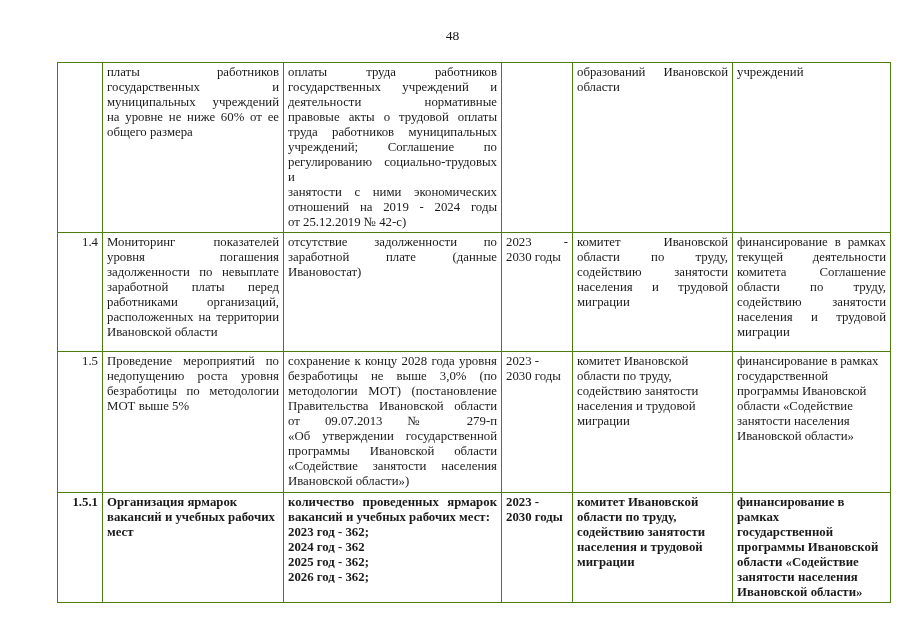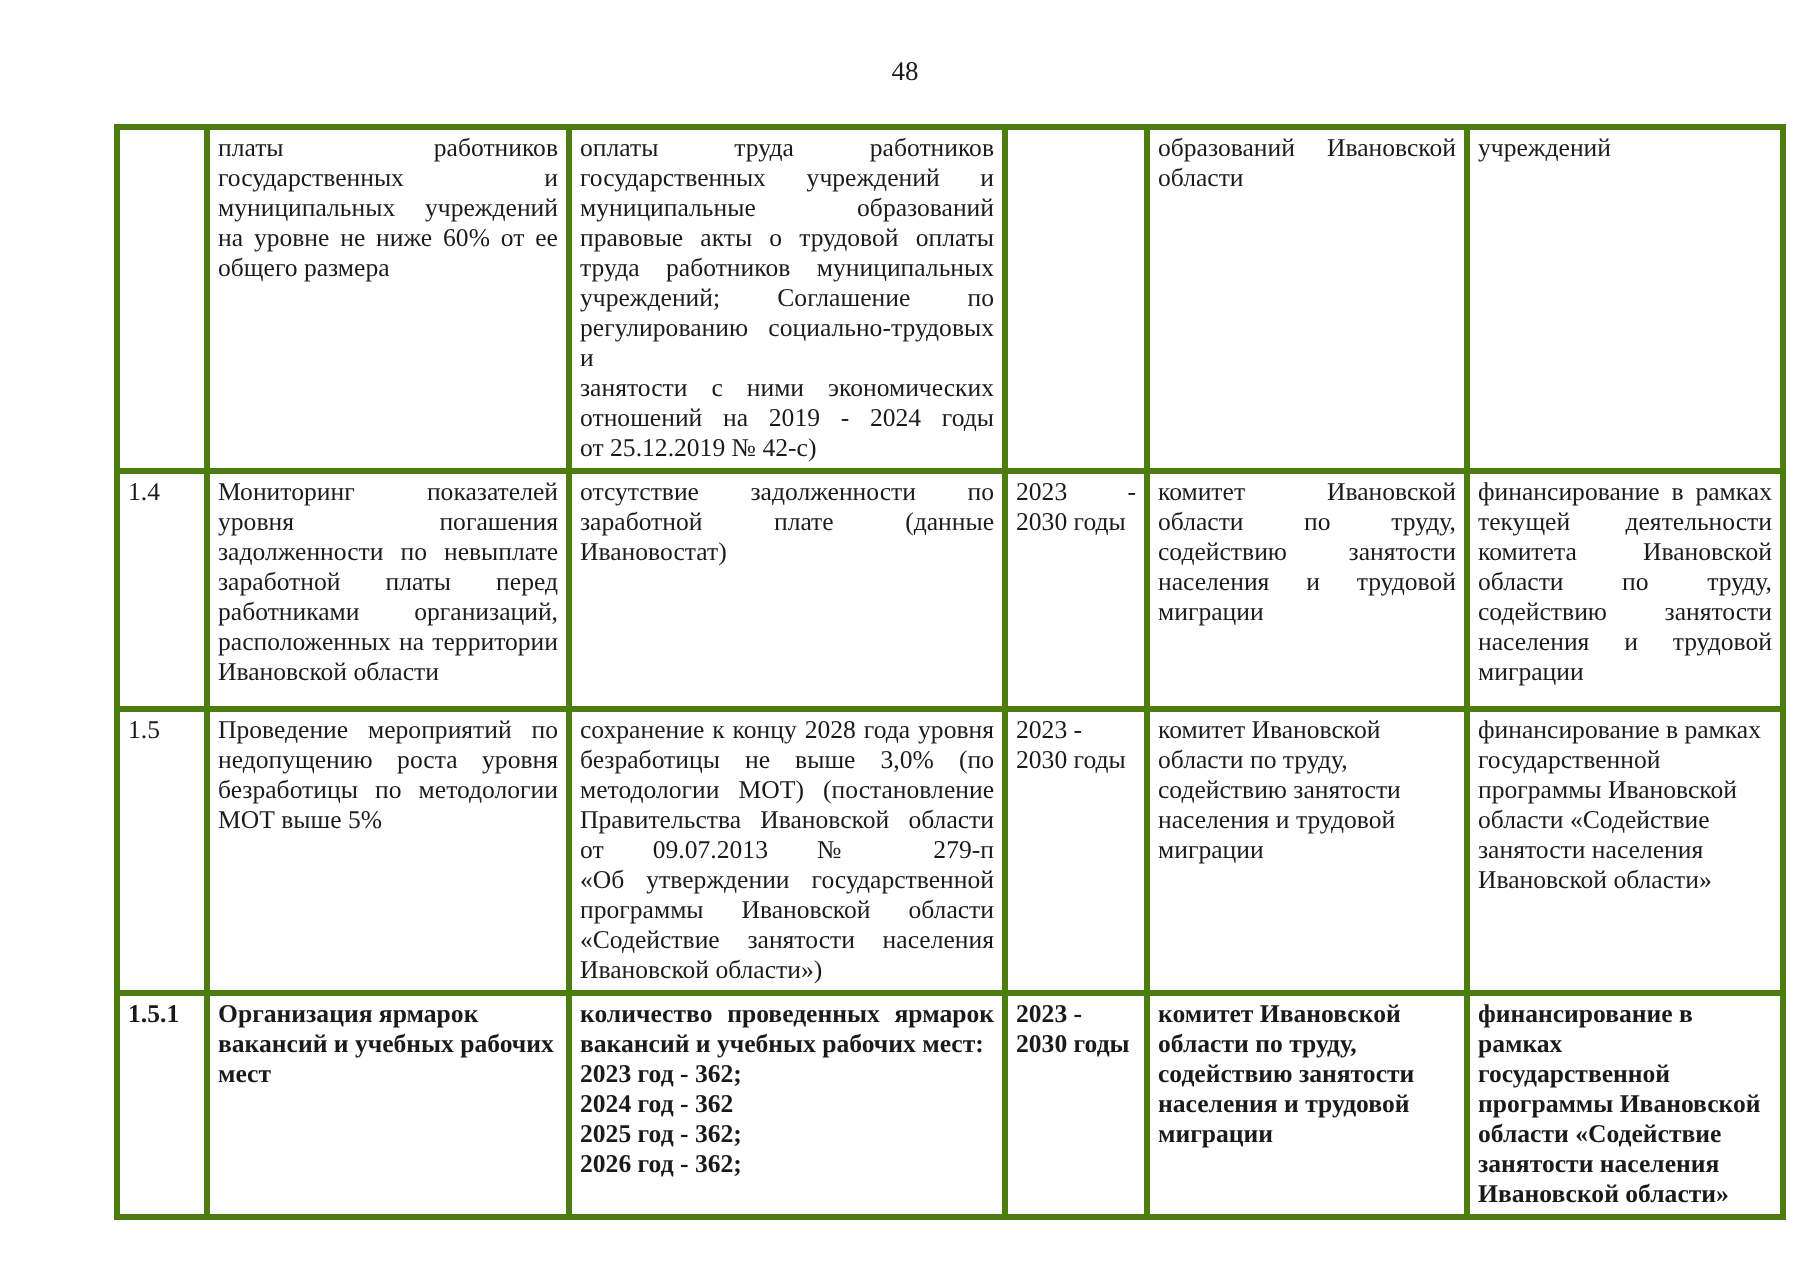--- a/index.html
+++ b/index.html
@@ -29,27 +29,27 @@
     position: absolute;
     left: 57px;
     top: 62px;
     width: 833px;
     border-collapse: collapse;
     table-layout: fixed;
     font-size: 12.8px;
     line-height: 15px;
   }
   table.doc-table td {
-    border: 3px solid #4d7c0f;
+    border: 1px solid #4d7c0f;
     vertical-align: top;
     padding: 2px 4px 2px 4px;
     overflow: hidden;
   }
   td.num-cell {
-    text-align: left;
+    text-align: right;
     padding: 2px 1px;
   }
   tr.r0 { height: 159px; }
   tr.r1 { height: 119px; }
   tr.r2 { height: 141px; }
   tr.r3 { height: 100px; font-weight: bold; }
   .ln {
     text-align: left;
   }
   .ln.stretch {
@@ -79,21 +79,21 @@
         <td>
             <div class="ln stretch">платы работников</div>
             <div class="ln stretch">государственных и</div>
             <div class="ln stretch">муниципальных учреждений</div>
             <div class="ln stretch">на уровне не ниже 60% от ее</div>
             <div class="ln">общего размера</div>
           </td>
         <td>
             <div class="ln stretch">оплаты труда работников</div>
             <div class="ln stretch">государственных учреждений и</div>
-            <div class="ln stretch">муниципальные образований</div>
+            <div class="ln stretch">деятельности нормативные</div>
             <div class="ln stretch">правовые акты о трудовой оплаты</div>
             <div class="ln stretch">труда работников муниципальных</div>
             <div class="ln stretch">учреждений; Соглашение по</div>
             <div class="ln stretch">регулированию социально-трудовых и</div>
             <div class="ln stretch">занятости с ними экономических</div>
             <div class="ln stretch">отношений на 2019 - 2024 годы</div>
             <div class="ln">от 25.12.2019 № 42-с)</div>
           </td>
         <td></td>
         <td>
@@ -127,21 +127,21 @@
         <td>
             <div class="ln stretch">комитет Ивановской</div>
             <div class="ln stretch">области по труду,</div>
             <div class="ln stretch">содействию занятости</div>
             <div class="ln stretch">населения и трудовой</div>
             <div class="ln">миграции</div>
           </td>
         <td>
             <div class="ln stretch">финансирование в рамках</div>
             <div class="ln stretch">текущей деятельности</div>
-            <div class="ln stretch">комитета Ивановской</div>
+            <div class="ln stretch">комитета Соглашение</div>
             <div class="ln stretch">области по труду,</div>
             <div class="ln stretch">содействию занятости</div>
             <div class="ln stretch">населения и трудовой</div>
             <div class="ln">миграции</div>
           </td>
       </tr>
       <tr class="r2">
         <td class="num-cell">1.5</td>
         <td>
             <div class="ln stretch">Проведение мероприятий по</div>

